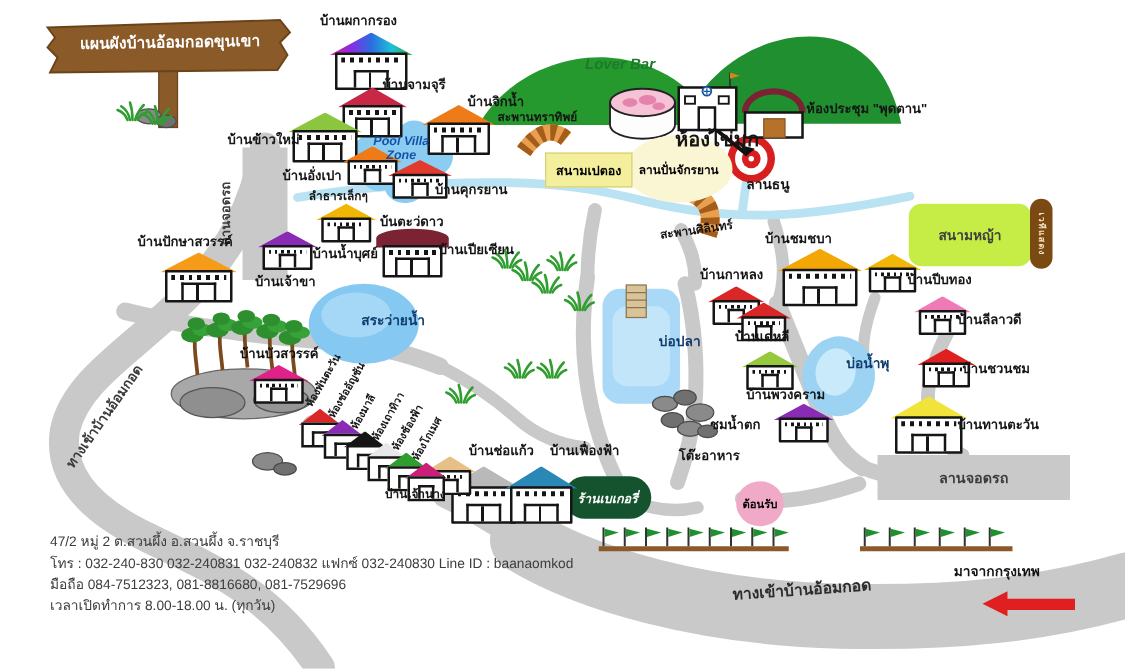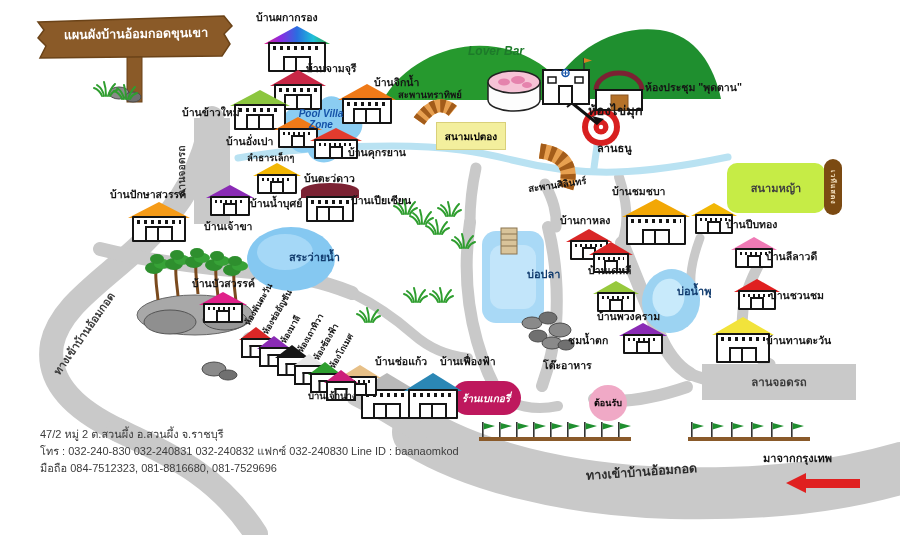--- a/index.html
+++ b/index.html
@@ -27,21 +27,21 @@
   .rlabel{position:absolute;font-size:8.5px;font-weight:700;color:#151515;white-space:nowrap;transform-origin:left bottom;transform:rotate(-60deg);z-index:4;height:12px;}
   
   .petanque-box{position:absolute;left:436px;top:122px;width:68px;height:26px;background:#f3ef9d;border:1px solid #d9d07a;display:flex;align-items:center;justify-content:center;font-size:10px;font-weight:700;z-index:2;}
   .bike-ellipse{position:absolute;left:500px;top:108px;width:86px;height:54px;background:#faf5d2;border-radius:50%;display:flex;align-items:center;justify-content:center;font-size:9.5px;font-weight:700;z-index:1;text-align:center;}
   .lawn-box{position:absolute;left:727px;top:163px;width:98px;height:50px;background:#c6ec46;border-radius:10px;display:flex;align-items:center;justify-content:center;font-size:11px;font-weight:700;color:#3f3f3f;z-index:2;}
   .stage-pill{position:absolute;left:824px;top:159px;width:18px;height:56px;background:#7b4a12;border-radius:9px;display:flex;align-items:center;justify-content:center;z-index:2;}
   .stage-pill span{writing-mode:vertical-rl;font-size:7px;font-weight:700;color:#f6e3c2;letter-spacing:1px;}
   .kitchen-box{position:absolute;left:526px;top:386px;width:70px;height:34px;background:#f59313;border-radius:3px;display:flex;align-items:center;justify-content:center;z-index:3;}
   .kitchen-inner{background:#fff;border-radius:2px;padding:2px 3px;font-size:8.5px;font-weight:700;}
   .reception-circle{position:absolute;left:589px;top:385px;width:38px;height:36px;border-radius:50%;background:#f0a9c6;display:flex;align-items:center;justify-content:center;font-size:9px;font-weight:700;z-index:3;}
-  .bakery-blob{position:absolute;left:451px;top:381px;width:70px;height:34px;border-radius:17px;background:#be185d;color:#fff;display:flex;align-items:center;justify-content:center;font-size:10px;font-weight:700;font-style:italic;z-index:3;}
+  .bakery-blob{position:absolute;left:451px;top:381px;width:70px;height:34px;border-radius:17px;background:#14532d;color:#fff;display:flex;align-items:center;justify-content:center;font-size:10px;font-weight:700;font-style:italic;z-index:3;}
   .parking-right{position:absolute;left:702px;top:364px;width:154px;height:36px;background:#c9c9c9;display:flex;align-items:center;justify-content:center;font-size:11.5px;font-weight:700;color:#3c3c3c;z-index:2;}
   .parking-left-rect{position:absolute;left:194px;top:118px;width:36px;height:106px;background:#c9c9c9;z-index:1;}
   
   .sign-title{position:absolute;left:48px;top:24px;width:176px;text-align:center;font-size:12.5px;font-weight:700;color:#fff;z-index:4;transform:rotate(-1deg);}
   
   .lover{position:absolute;left:468px;top:44px;font-size:12px;font-weight:700;font-style:italic;color:#1d7a2a;z-index:4;}
   .pvz{position:absolute;left:288px;top:108px;width:66px;text-align:center;font-size:10px;font-weight:700;font-style:italic;color:#1553a8;z-index:4;line-height:1.1;}
   .pond-lbl{color:#123c6e;margin-left:27px;}
   
   .info{position:absolute;left:40px;top:426px;z-index:4;}
@@ -235,25 +235,28 @@
   <div class="sign-title">แผนผังบ้านอ้อมกอดขุนเขา</div>
 
   <div class="parking-left-rect"></div>
   <div class="lbl" style="left:132px;top:165px;width:100px;text-align:center;transform:rotate(-90deg);font-size:10.5px;color:#3c3c3c;">ลานจอดรถ</div>
 
   <div class="lover">Lover Bar</div>
   <div class="pvz">Pool Villa Zone</div>
   <div class="petanque-box">
       <span>สนามเปตอง</span>
     </div>
+  <div class="bike-ellipse">
+      <span>ลานปั่นจักรยาน</span>
+    </div>
   <div class="lbl" style="left:597px;top:142px;font-size:11px;">ลานธนู</div>
   <div class="lbl" style="left:398px;top:90px;font-size:9.5px;">สะพานทราทิพย์</div>
   <div class="lbl" style="left:528px;top:180px;font-size:9.5px;transform:rotate(-8deg);">สะพานศิลินทร์</div>
   <div class="lbl" style="left:247px;top:153px;font-size:9.5px;">ลำธารเล็กๆ</div>
-  <div class="lbl" style="left:540px;top:104px;font-size:13px;margin-left:48px;">ห้องไข่มุก</div>
+  <div class="lbl" style="left:540px;top:104px;font-size:16px;">ห้องไข่มุก</div>
   <div class="lbl" style="left:645px;top:82px;font-size:10.5px;">ห้องประชุม "พุดตาน"</div>
   <div class="lawn-box">
       <span>สนามหญ้า</span>
     </div>
   <div class="stage-pill">
       <span>เวทีแสดง</span>
     </div>
   <div class="lbl pond-lbl" style="left:262px;top:251px;font-size:11px;">สระว่ายน้ำ</div>
   <div class="lbl pond-lbl" style="left:500px;top:268px;font-size:11px;">บ่อปลา</div>
   <div class="lbl pond-lbl" style="left:650px;top:285px;font-size:11px;">บ่อน้ำพุ</div>
@@ -499,15 +502,16 @@
   <div class="rlabel" style="left:269px;top:324px">ห้องช่ออัญชัน</div>
   <div class="rlabel" style="left:287px;top:333px">ห้องมาลี</div>
   <div class="rlabel" style="left:304px;top:342px">ห้องเถาทิวา</div>
   <div class="rlabel" style="left:320px;top:350px">ห้องช้องฟ้า</div>
   <div class="rlabel" style="left:336px;top:358px">ห้องโกเมศ</div>
 
   <div class="info">
     <div>47/2 หมู่ 2 ต.สวนผึ้ง อ.สวนผึ้ง จ.ราชบุรี</div>
     <div>โทร : 032-240-830 032-240831 032-240832 แฟกซ์ 032-240830 Line ID : baanaomkod</div>
     <div>มือถือ 084-7512323, 081-8816680, 081-7529696</div>
+    <div>เวลาเปิดทำการ 8.00-18.00 น. (ทุกวัน)</div>
   </div>
 
 </div>
 
 </body></html>

